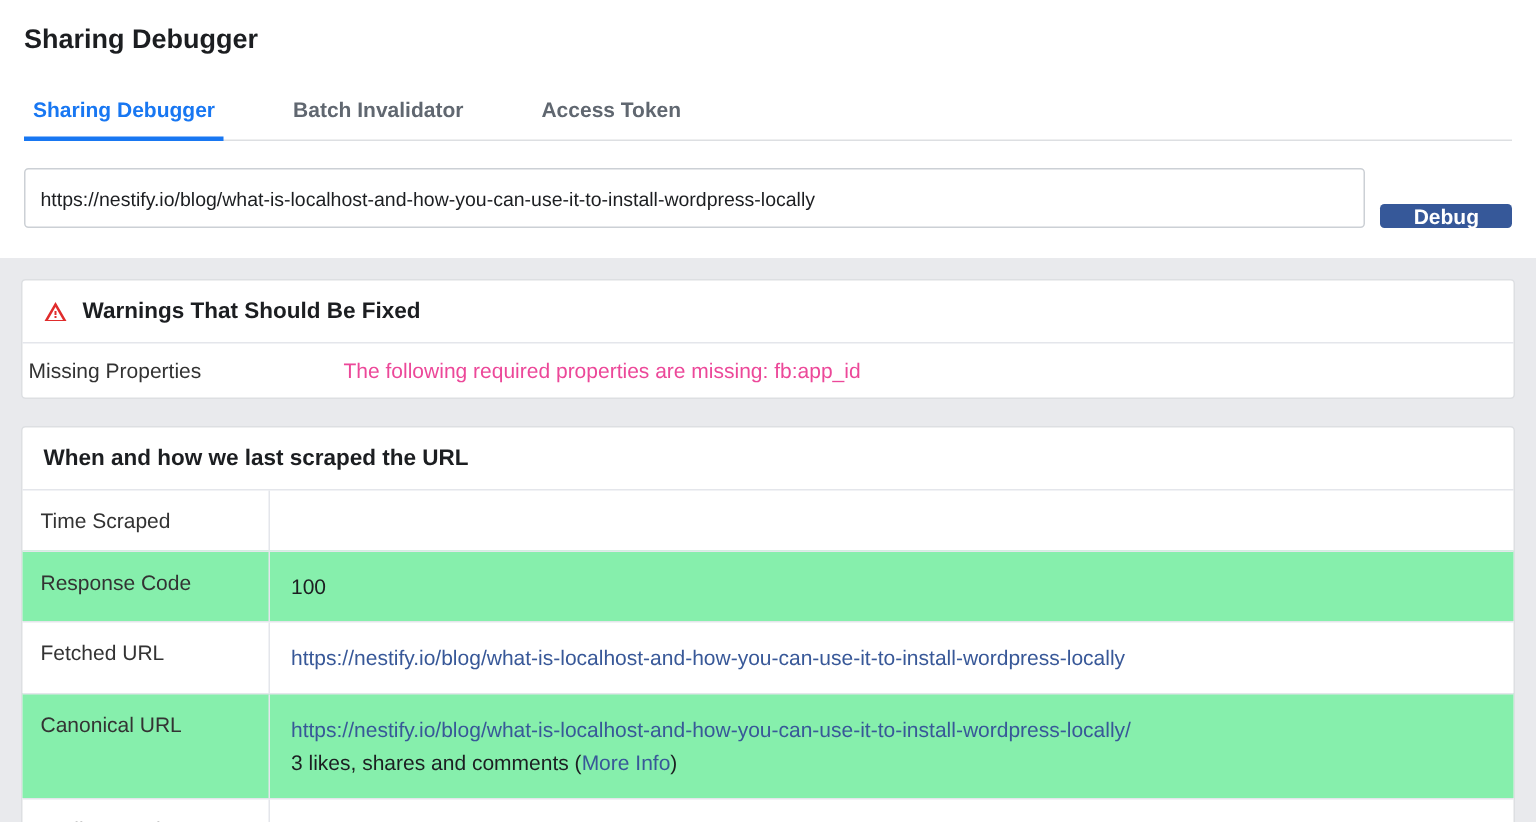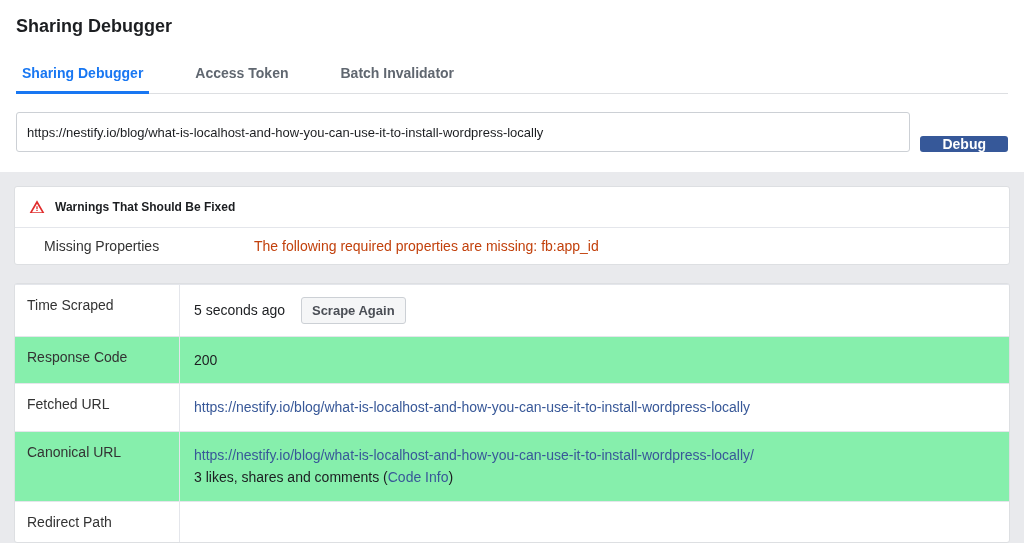--- a/index.html
+++ b/index.html
@@ -8,43 +8,43 @@
     h1.page-title { font-size:18px; font-weight:bold; color:#1c1e21; margin-bottom:18px; }
     .tabs { display:flex; border-bottom:1px solid #dddfe2; margin-bottom:18px; }
     .tab { padding:10px 6px 12px 6px; margin-right:40px; font-size:14px; font-weight:600; color:#606770; cursor:pointer; position:relative; }
     .tab.active { color:#1877f2; }
     .tab.active::after { content:""; position:absolute; left:0; right:0; bottom:-1px; height:3px; background:#1877f2; }
     .input-row { display:flex; gap:10px; margin-bottom:20px; }
     .url-input { flex:1; border:1px solid #ccd0d5; border-radius:3px; padding:8px 10px; font-size:13px; color:#1c1e21; }
     .debug-btn { background:#365899; color:#fff; border:none; border-radius:3px; padding:0 22px; font-size:14px; font-weight:600; cursor:pointer;margin-top:24px; }
     .results { background:#e9eaed; padding:14px 14px 0 14px; }
     .card { background:#fff; border:1px solid #dddfe2; border-radius:3px; margin-bottom:18px; }
-    .card-header { padding:12px 14px; font-weight:bold; font-size:12px; color:#1c1e21; display:flex; align-items:center; gap:10px; }
+    .card-header { padding:12px 14px; font-weight:bold; font-size:15px; color:#1c1e21; display:flex; align-items:center; gap:10px; }
     .warn-icon { display:inline-flex; }
-    .card-body .prop-row { display:flex; padding:10px 29px; border-top:1px solid #e4e6eb; font-size:14px; }
+    .card-body .prop-row { display:flex; padding:10px 4px; border-top:1px solid #e4e6eb; font-size:14px; }
     .prop-label { width:210px; color:#333; flex-shrink:0; }
-    .prop-value { flex:1; color:#c2410c; }
+    .prop-value { flex:1; color:#ec4899; }
     .scrape-table .trow { display:flex; border-top:1px solid #e4e6eb;justify-content:space-between; }
     .scrape-table .tlabel { width:165px; padding:12px 12px; color:#333; border-right:1px solid #e4e6eb; flex-shrink:0; }
     .scrape-table .tval { flex:1; padding:12px 14px; line-height:1.6; }
     .row-alt { background:#86efac; }
     .url-link { color:#385898; text-decoration:none; word-break:break-all; cursor:pointer; }
     .scrape-btn { margin-left:12px; background:#f5f6f7; border:1px solid #ccd0d5; border-radius:3px; padding:5px 10px; font-size:13px; font-weight:600; color:#4b4f56; cursor:pointer; }
     .more-info { color:#385898; cursor:pointer; }
   </style>
 </head>
 <body>
 
 <div class="wrap">
   <h1 class="page-title">Sharing Debugger</h1>
 
   <div class="tabs">
     <div class="tab active">Sharing Debugger</div>
+    <div class="tab">Batch Invalidator</div>
     <div class="tab">Access Token</div>
-    <div class="tab">Batch Invalidator</div>
   </div>
 
   <div class="input-row">
     <input class="url-input" type="text" value="https://nestify.io/blog/what-is-localhost-and-how-you-can-use-it-to-install-wordpress-locally" style="">
     <button class="debug-btn">Debug</button>
   </div>
 </div>
 
 <div class="results">
 
@@ -59,48 +59,47 @@
     </div>
     <div class="card-body">
       <div class="prop-row">
         <div class="prop-label">Missing Properties</div>
         <div class="prop-value">The following required properties are missing: fb:app_id</div>
       </div>
     </div>
   </div>
 
   <div class="card">
+    <div class="card-header">
+      <span>When and how we last scraped the URL</span>
+    </div>
 
     <div class="scrape-table">
 
       <div class="trow">
         <div class="tlabel">Time Scraped</div>
-        <div class="tval">
-          <span>5 seconds ago</span>
-          <button class="scrape-btn">Scrape Again</button>
-        </div>
       </div>
 
       <div class="trow row-alt">
         <div class="tlabel">Response Code</div>
-        <div class="tval">200</div>
+        <div class="tval">100</div>
       </div>
 
       <div class="trow">
         <div class="tlabel">Fetched URL</div>
         <div class="tval">
           <a class="url-link">https://nestify.io/blog/what-is-localhost-and-how-you-can-use-it-to-install-wordpress-locally</a>
         </div>
       </div>
 
       <div class="trow row-alt">
         <div class="tlabel">Canonical URL</div>
         <div class="tval">
           <a class="url-link">https://nestify.io/blog/what-is-localhost-and-how-you-can-use-it-to-install-wordpress-locally/</a><br>
-          <span>3 likes, shares and comments (</span><a class="more-info">Code Info</a><span>)</span>
+          <span>3 likes, shares and comments (</span><a class="more-info">More Info</a><span>)</span>
         </div>
       </div>
 
       <div class="trow">
         <div class="tlabel">Redirect Path</div>
         <div class="tval">
           
           
         </div>
       </div>

